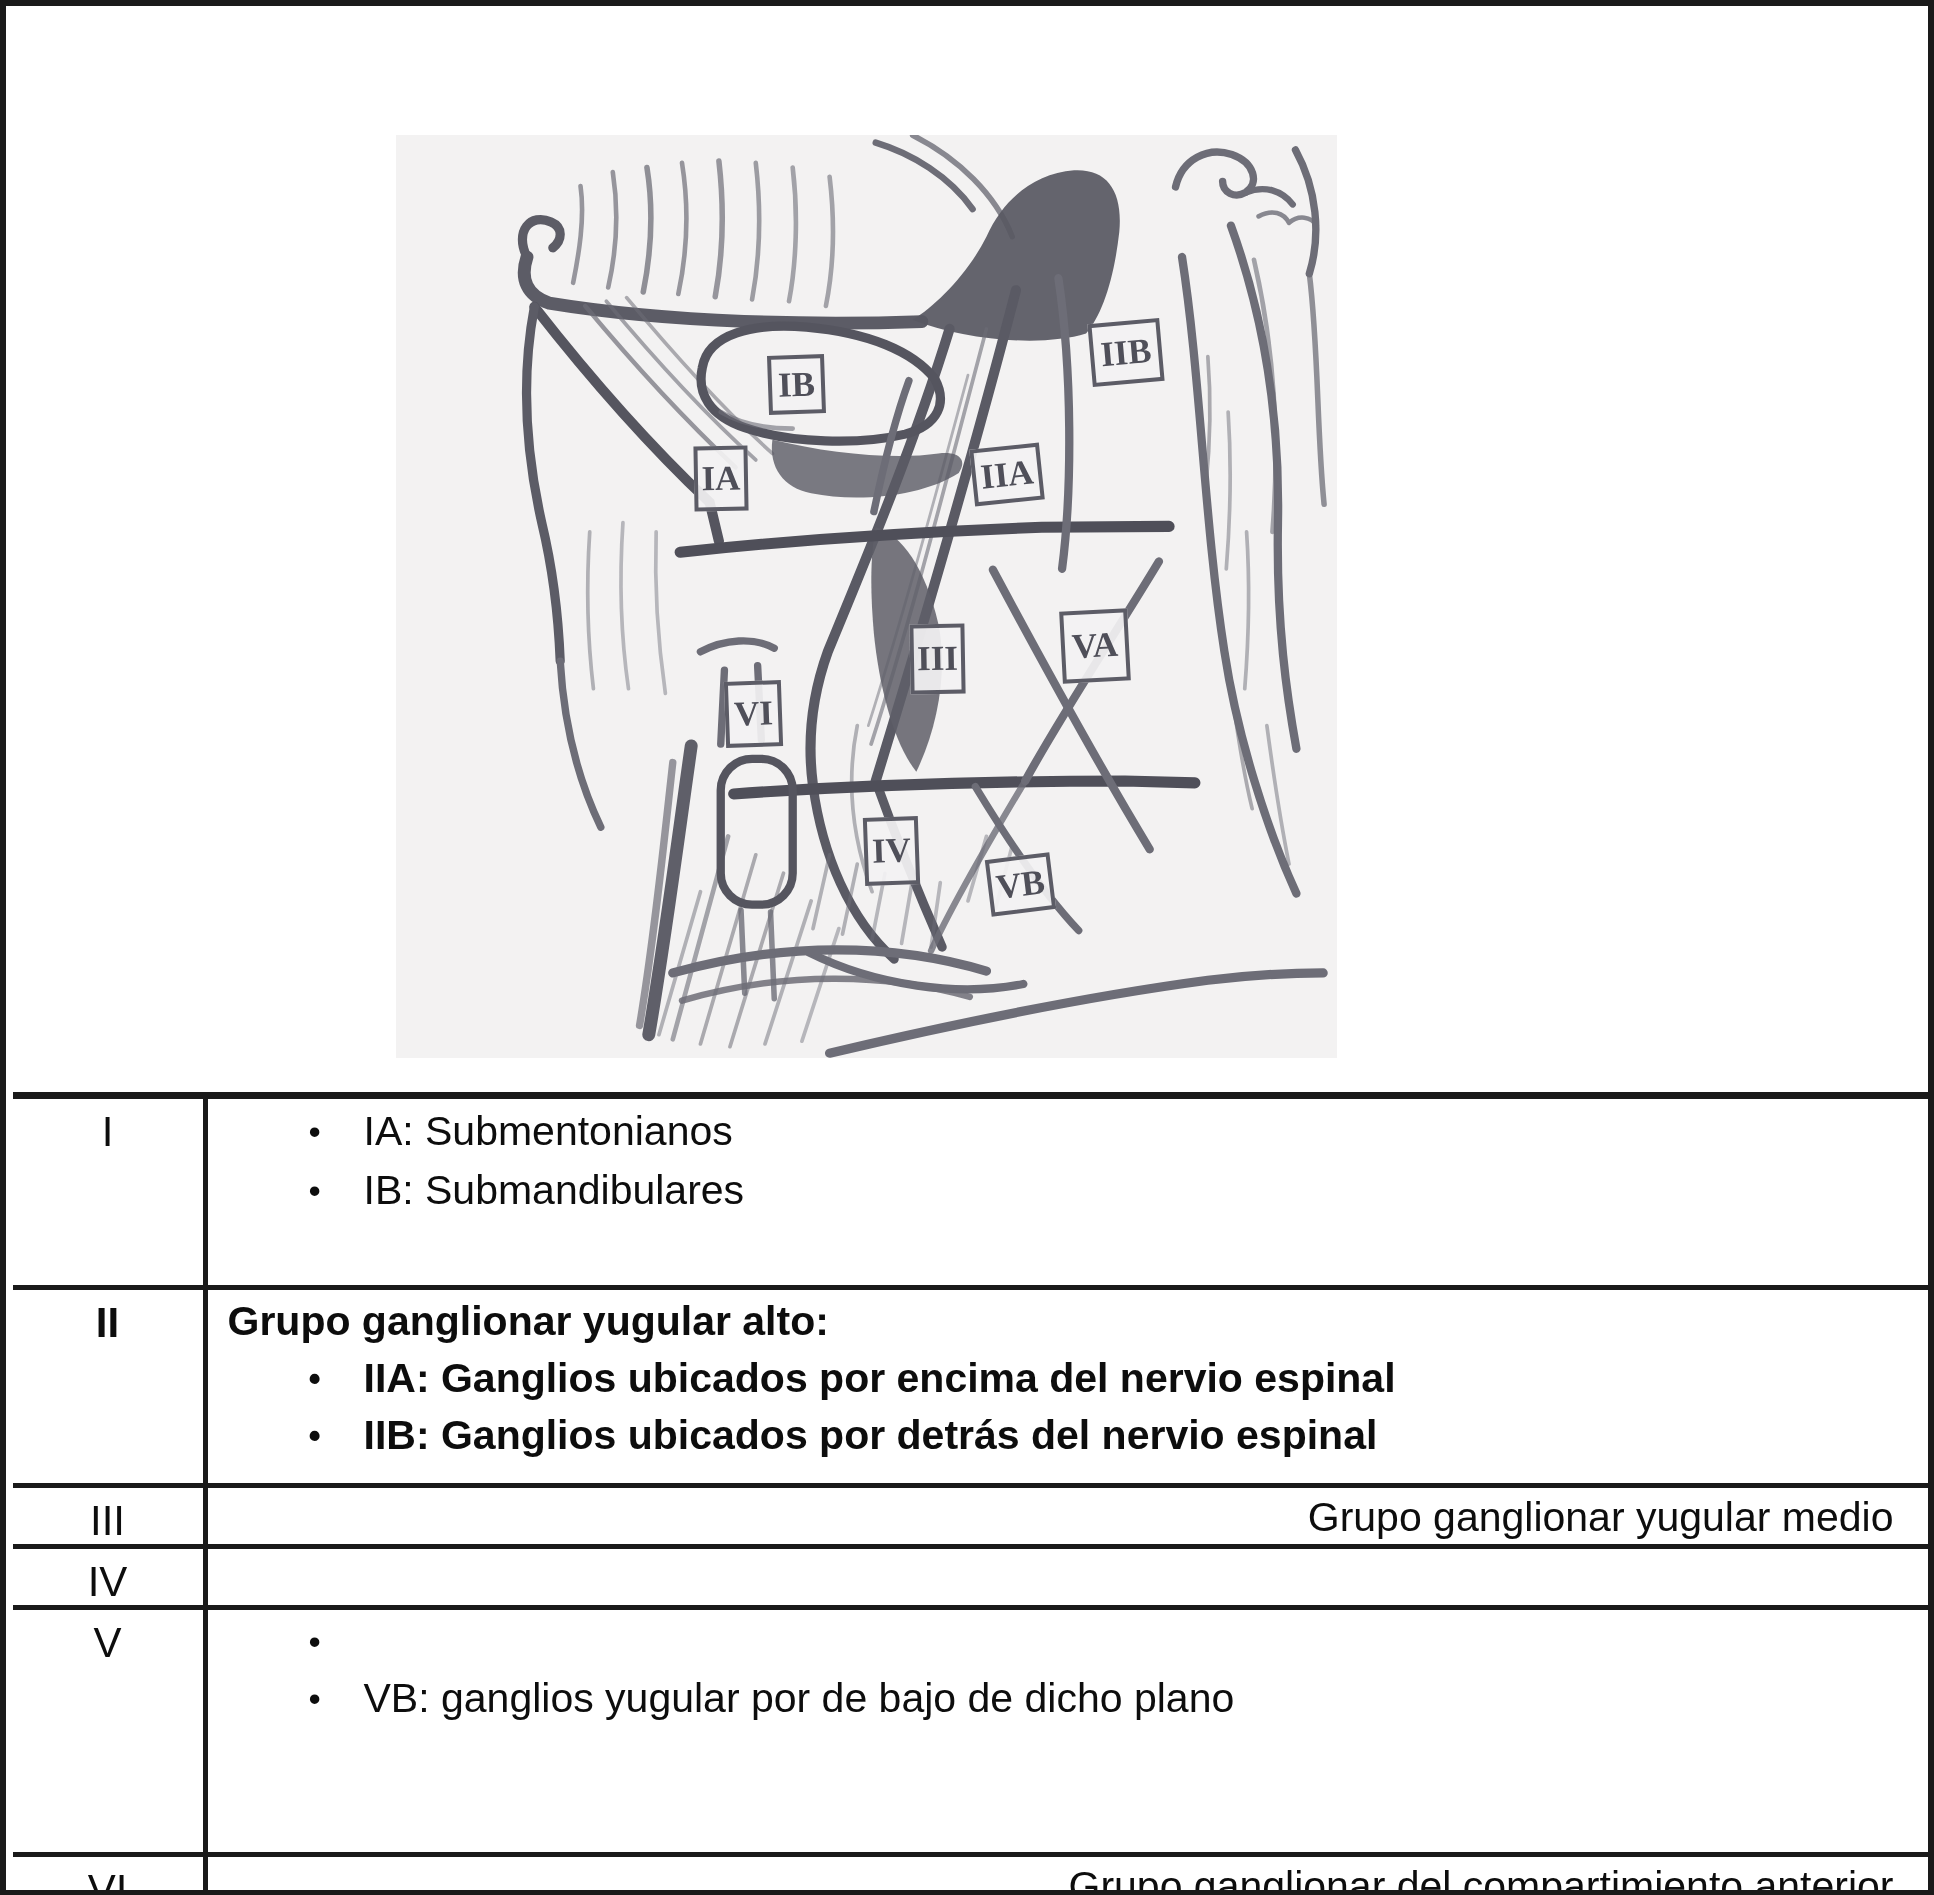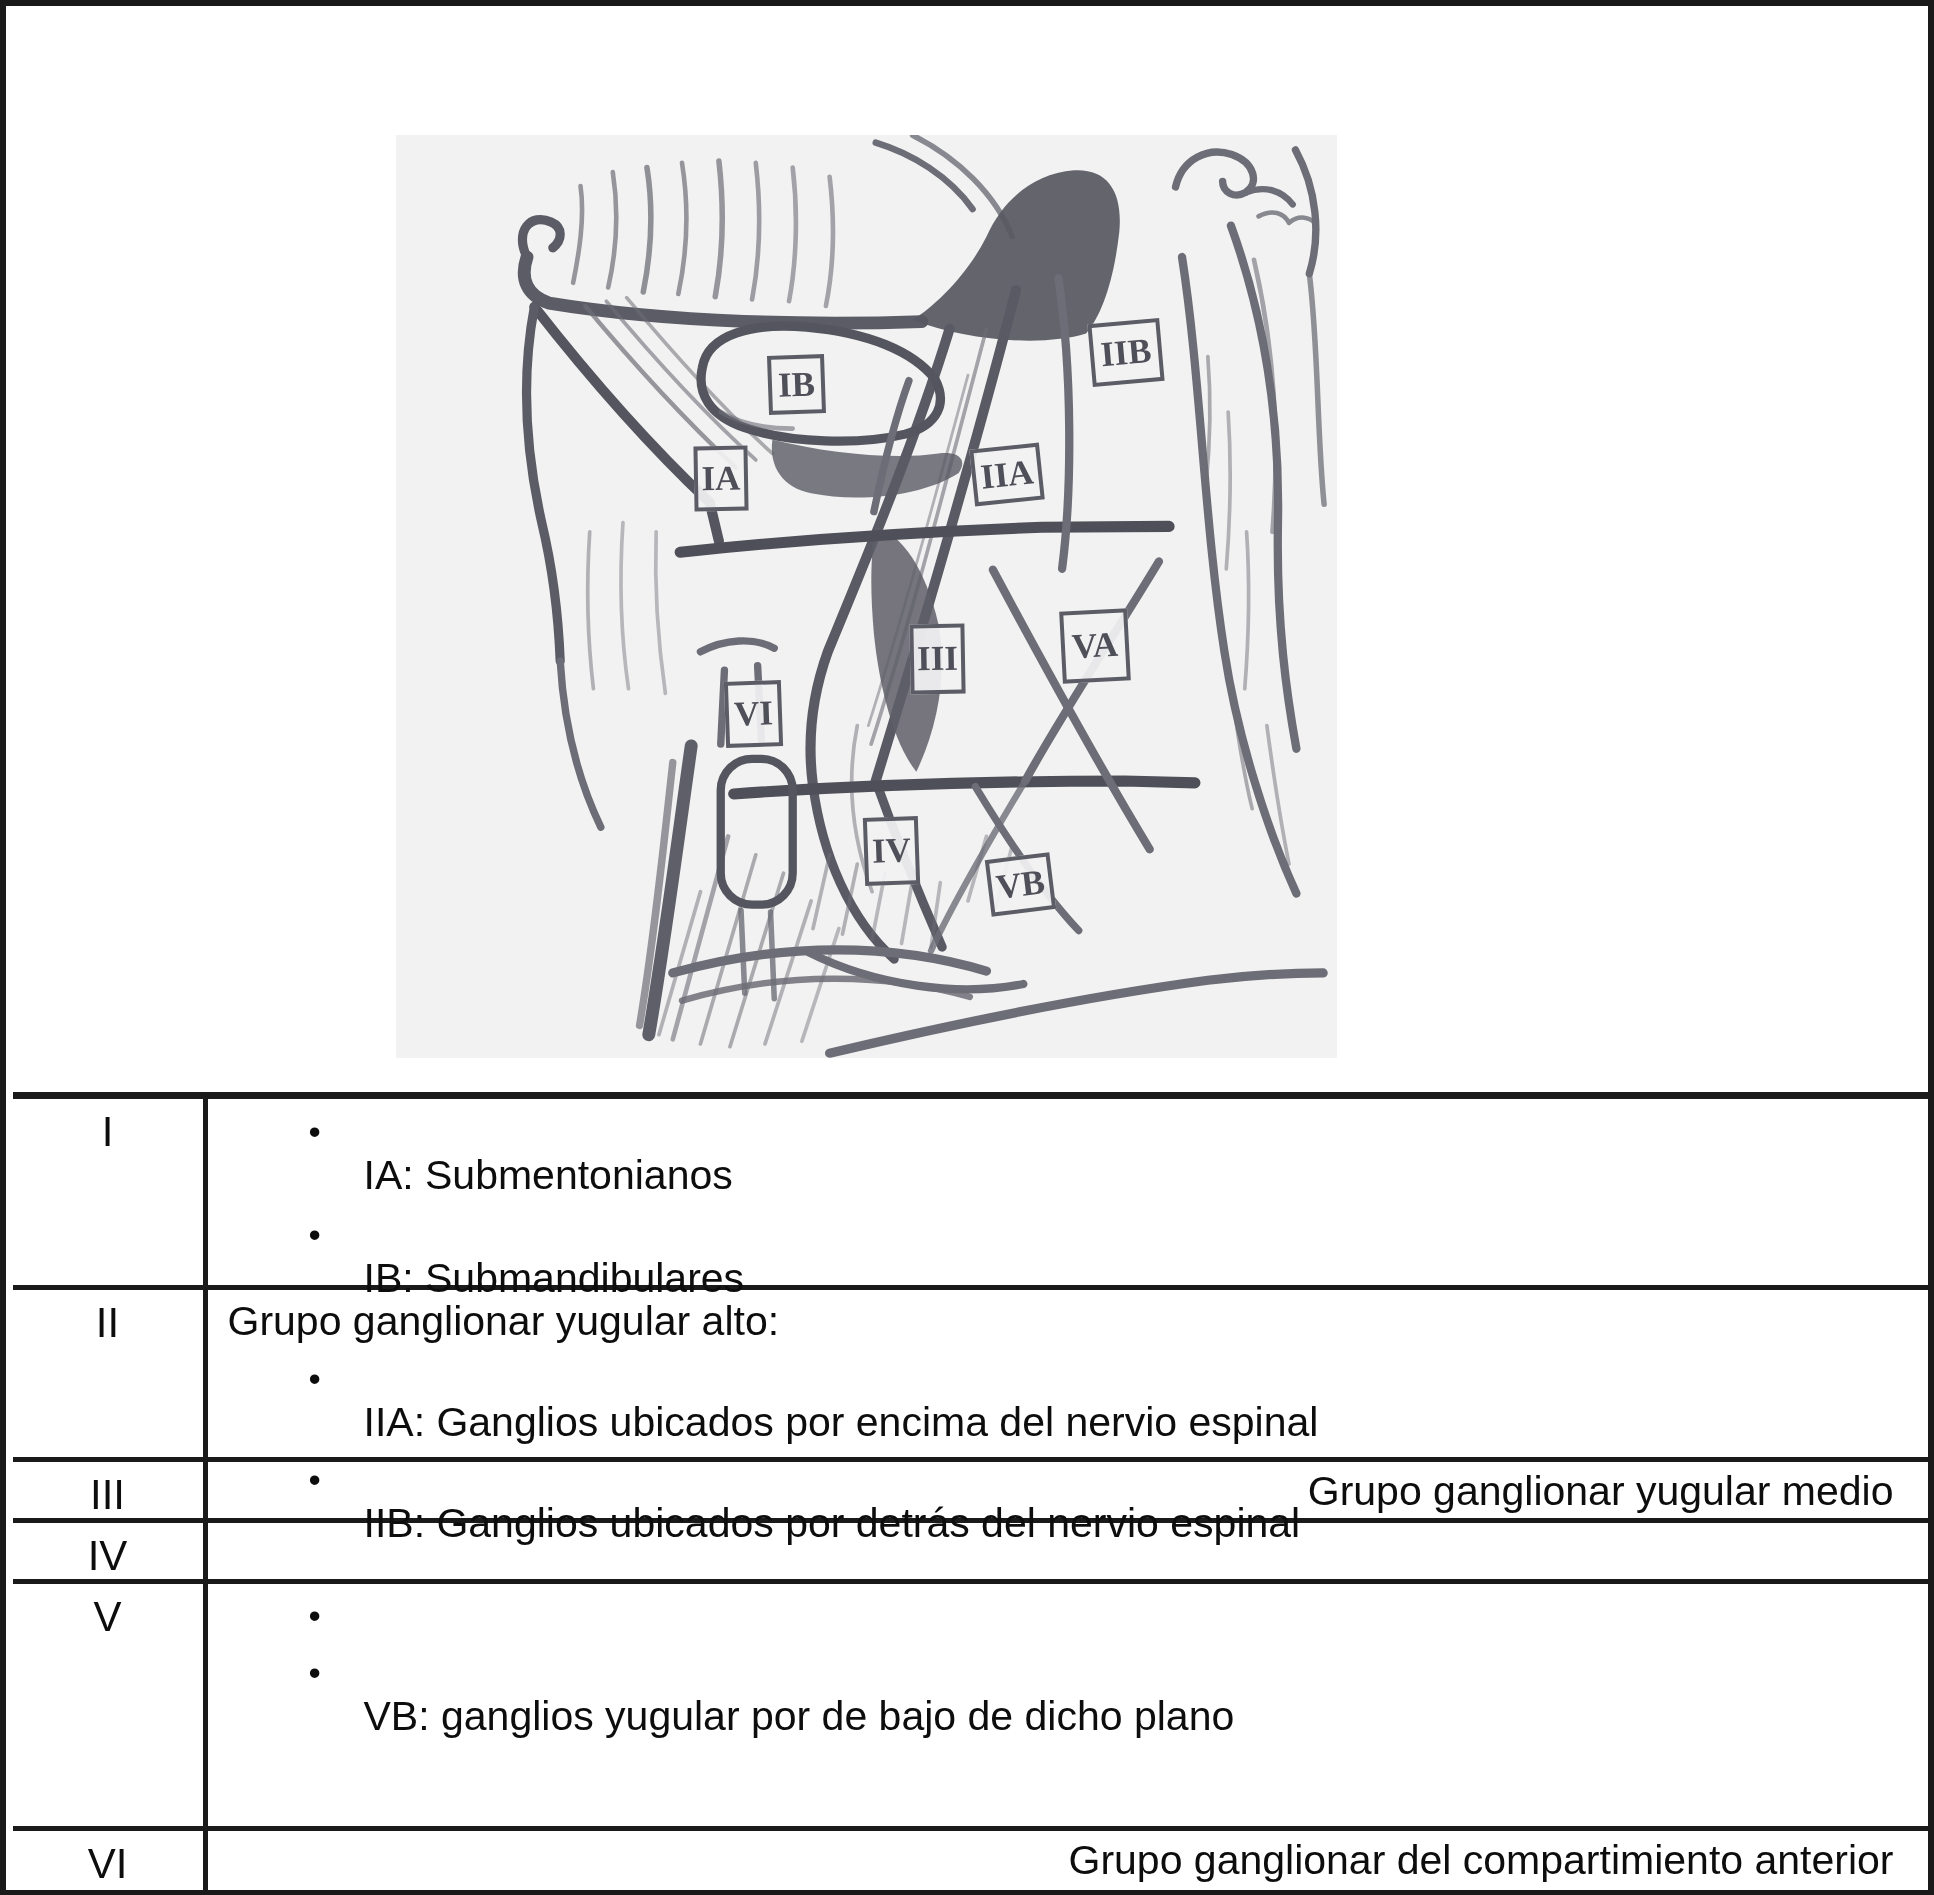--- a/index.html
+++ b/index.html
@@ -35,36 +35,36 @@
   .l-vb  { left:592px; top:721px; width:65px; height:57px; transform:rotate(-7deg); }
 
   
   .ltable {
     position:absolute; left:6.5px; top:1086px; width:1922px;
     box-sizing:border-box; border-top:7.4px solid #1a1a1a;
   }
   .trow { display:flex; box-sizing:border-box; }
   .trow + .trow { border-top:5.5px solid #1a1a1a; }
   .r1 { height:186px; }
-  .r2 { height:172px; }
+  .r2 { height:198px;font-weight:bold; }
   .r3 { height:61px; }
   .r4 { height:61px; }
   .r5 { height:247px; }
   .r6 { height:66px; }
   .num {
     width:195px; flex:0 0 195px; box-sizing:border-box;
     border-right:5.5px solid #1a1a1a;
     text-align:center; font-size:42px; line-height:57px; padding-top:3.7px;
   }
   .desc { flex:1; padding:2.8px 41px 0 20px; font-size:41px; line-height:59px; }
   .r2 .desc, .r5 .desc { line-height:57px; }
   .r3 .desc, .r4 .desc, .r6 .desc { line-height:54px; padding-top:1.8px;text-align:right; }
   .bullet { display:flex; padding-left:81px; }
   .dot { flex:0 0 55px; width:55px; font-size:35px; }
-  .btxt { flex:1;margin-top:44px; }
+  .btxt { flex:1; }
   .jline { display:block; text-align:justify; text-align-last:justify; }
   .nline { display:block; }
 </style>
 </head>
 <body>
 
 <div class="page">
 
   <div class="figure">
     <svg width="941" height="923" viewBox="0 0 1020 1000" xmlns="http://www.w3.org/2000/svg">

